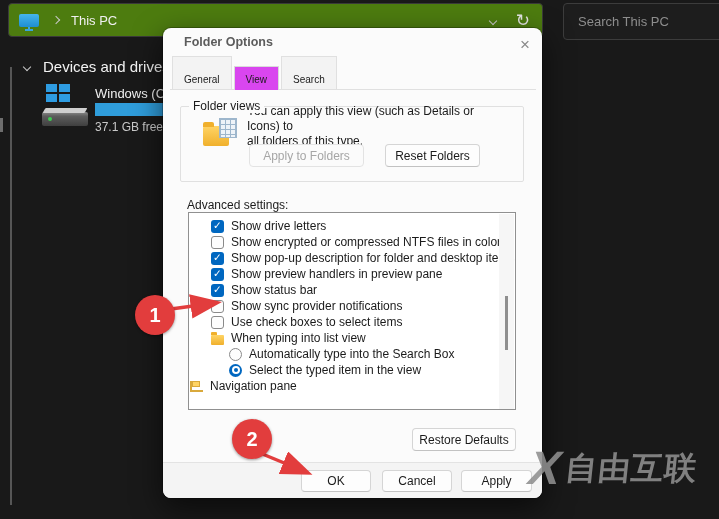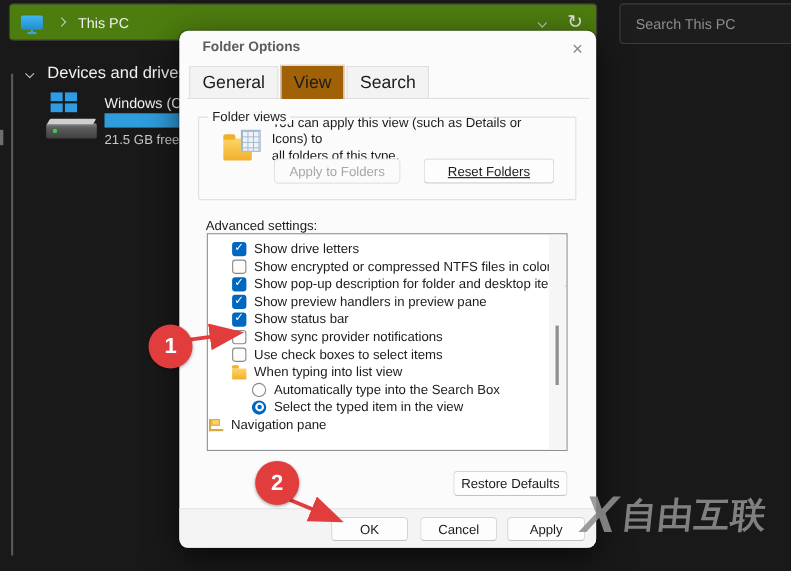--- a/index.html
+++ b/index.html
@@ -67,24 +67,24 @@
     background:#fbfbfb; border-radius:8px; overflow:hidden;
     box-shadow:0 10px 30px rgba(0,0,0,.6), 0 0 0 1px rgba(0,0,0,.25);
     z-index:10; color:#1b1b1b;
   }
   .dlg-title { position:absolute; left:21px; top:7px; font-size:12.5px; color:#5c5c5c;font-weight:bold; }
   .dlg-close { position:absolute; left:350px; top:5px; width:24px; height:24px;
     font-size:17px; color:#8a8a8a; text-align:center; line-height:24px; cursor:default; }
 
   .tabs { position:absolute; left:9px; top:37px; display:flex; align-items:flex-end; height:25px; }
   .tabline { position:absolute; left:7px; top:61px; width:366px; border-top:1px solid #e0e0e0; }
-  .tab { font-size:16px; padding:6px 11px 5px 11px; background:#f3f3f3;
+  .tab { font-size:10px; padding:17px 11px 5px 11px; background:#f3f3f3;
     border:1px solid #e0e0e0; border-bottom:none; color:#1b1b1b; position:relative; }
   .tab + .tab { margin-left:2px; }
-  .tab.active { background:#a16207; padding-top:7px; z-index:2; border-color:#dadada; }
+  .tab.active { background:#d946ef; padding-top:7px; z-index:2; border-color:#dadada; }
 
   .groupbox { position:absolute; left:17px; top:78px; width:344px; height:76px;
     border:1px solid #e0e0e0; border-radius:2px; }
   .group-label { position:absolute; left:26px; top:71px; font-size:12px; background:#fbfbfb; padding:0 4px; z-index:2;}
 
   .fv-icon { position:absolute; left:40px; top:90px; width:34px; height:28px; }
   .fv-folder { position:absolute; left:0; bottom:0; width:26px; height:20px;
     background:linear-gradient(180deg,#ffd465,#f0b02c); border-radius:2px; }
   .fv-folder::before { content:""; position:absolute; left:0; top:-4px; width:11px; height:5px;
     background:#f0b02c; border-radius:2px 2px 0 0; }
@@ -92,21 +92,21 @@
     border:1px solid #9db6cc;
     background-image:linear-gradient(#9db6cc 1px,transparent 1px),linear-gradient(90deg,#9db6cc 1px,transparent 1px);
     background-size:5px 5px; }
   .fv-desc { position:absolute; left:84px; top:76px; width:262px; font-size:12px; line-height:15px; color:#1b1b1b; }
 
   .btn { position:absolute; font-size:12px; text-align:center;
     background:#fdfdfd; border:1px solid #d5d5d5; border-bottom-color:#c2c2c2; border-radius:4px;
     color:#1b1b1b; display:flex; align-items:center; justify-content:center; cursor:default; }
   .btn.disabled { color:#a6a6a6; background:#fbfbfb; border-color:#e3e3e3; }
   .btn-apply-folders { left:86px; top:116px; width:115px; height:23px; }
-  .btn-reset-folders { left:222px; top:116px; width:119px; height:23px;text-decoration:underline; }
+  .btn-reset-folders { left:222px; top:116px; width:95px; height:23px; }
   .btn-restore { left:249px; top:400px; width:104px; height:23px; }
   .btn-ok { left:138px; top:442px; width:70px; height:22px; }
   .btn-cancel { left:219px; top:442px; width:70px; height:22px; }
   .btn-apply { left:298px; top:442px; width:71px; height:22px; }
 
   .adv-label { position:absolute; left:24px; top:170px; font-size:12px; }
   .adv-list { position:absolute; left:25px; top:184px; width:328px; height:198px;
     background:#ffffff; border:1px solid #909090; overflow:hidden; padding-top:5px; }
   .adv-row { display:flex; align-items:center; height:16px; font-size:12px; color:#1b1b1b; }
   .adv-row .lbl { margin-left:7px; white-space:nowrap; }
@@ -185,21 +185,21 @@
         <span></span>
         <span></span>
         <span></span>
       </div>
     <div class="drive-body">
         <span class="drive-led"></span>
       </div>
   </div>
   <div class="drive-name">Windows (C:)</div>
   <div class="drive-bar"></div>
-  <div class="drive-free">21.5 GB free</div>
+  <div class="drive-free">37.1 GB free</div>
 </div>
 
 <div class="dialog">
   <div class="dlg-title">Folder Options</div>
   <div class="dlg-close">×</div>
 
   <div class="tabs">
     <div class="tab">General</div>
     <div class="tab active">View</div>
     <div class="tab">Search</div>

